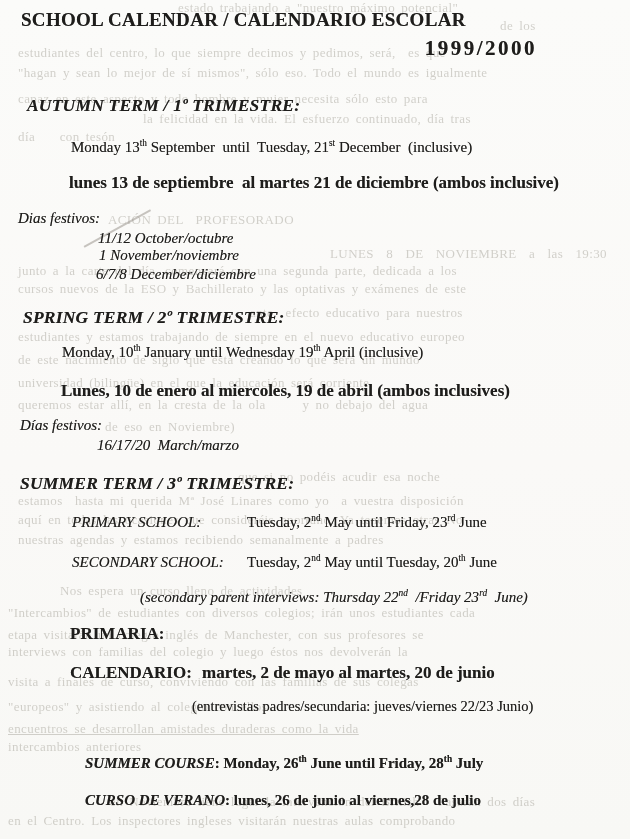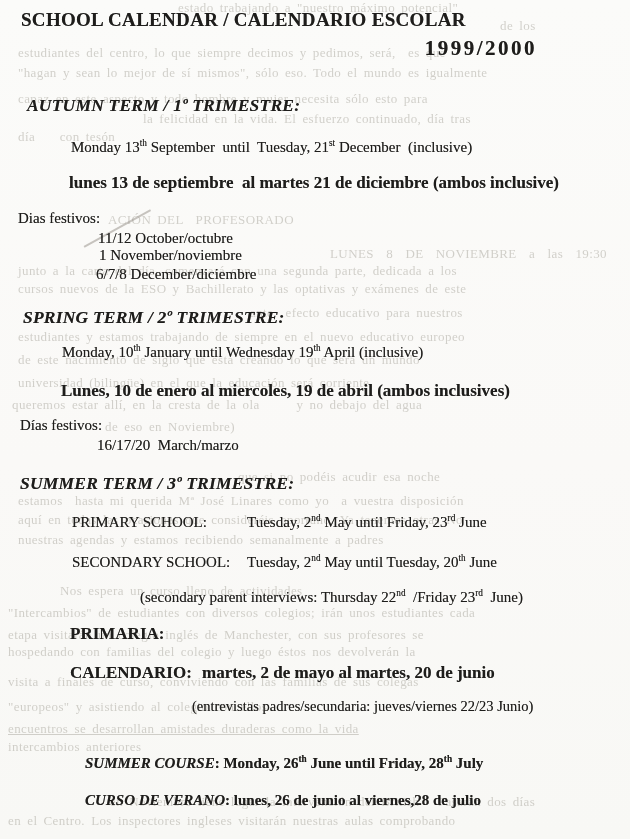--- a/index.html
+++ b/index.html
@@ -7,21 +7,21 @@
     position:relative;width:630px;height:839px;margin:0 auto;
     background:linear-gradient(180deg,#fbfbf9 0%,#faf9f7 55%,#f8f8f5 100%);
     font-family:"Liberation Serif", serif;color:#1e1d1b;overflow:hidden;
   }
   .line{position:absolute;white-space:pre;line-height:1.1;text-shadow:0 0 .5px rgba(30,30,28,.55);}
   .title{font-size:19px;font-weight:bold;letter-spacing:.3px;}
   .year{font-size:21px;font-weight:bold;letter-spacing:2.5px;text-align:right;}
   .heading{font-size:17.5px;font-weight:bold;font-style:italic;letter-spacing:.2px;}
   .en{font-size:15px;}
   .es{font-size:17px;font-weight:bold;}
-  .plain{font-size:15px;}
+  .plain{font-size:15px;font-style:italic;}
   .small{font-size:14.5px;}
   .sup{vertical-align:super;font-size:62%;line-height:0;}
   .ital-label{font-style:italic;font-weight:bold;}
   .bold-rest{font-weight:bold;}
   .ghost-line{
     position:absolute;white-space:pre;font-size:13px;line-height:1.1;
     color:#9f9c92;opacity:.45;filter:blur(.35px);
     letter-spacing:.4px;word-spacing:2.5px;
   }
   .pen-stroke{
@@ -43,30 +43,30 @@
       <div class="ghost-line" style="left: 143px; top: 112px;">la felicidad en la vida. El esfuerzo continuado, día tras</div>
       <div class="ghost-line" style="left: 18px; top: 130px;">día    con tesón</div>
       <div class="ghost-line" style="left: 108px; top: 213px;">ACIÓN DEL  PROFESORADO</div>
       <div class="ghost-line" style="left: 330px; top: 247px;">LUNES  8  DE  NOVIEMBRE  a  las  19:30</div>
       <div class="ghost-line" style="left: 18px; top: 264px;">junto a la carta del día, comenzará con una segunda parte, dedicada a los</div>
       <div class="ghost-line" style="left: 18px; top: 282px;">cursos nuevos de la ESO y Bachillerato y las optativas y exámenes de este</div>
       <div class="ghost-line" style="left: 250px; top: 306px;">ante  efecto educativo para nuestros</div>
       <div class="ghost-line" style="left: 18px; top: 330px;">estudiantes y estamos trabajando de siempre en el nuevo educativo europeo</div>
       <div class="ghost-line" style="left: 18px; top: 353px;">de este nacimiento de siglo que está creando lo que será un mundo</div>
       <div class="ghost-line" style="left: 18px; top: 376px;">universidad (bilingüe) en el que la educación será corriente</div>
-      <div class="ghost-line" style="left: 12px; top: 398px;">queremos estar allí, en la cresta de la ola      y no debajo del agua</div>
+      <div class="ghost-line" style="left: 18px; top: 398px;">queremos estar allí, en la cresta de la ola      y no debajo del agua</div>
       <div class="ghost-line" style="left: 105px; top: 420px;">de eso en Noviembre)</div>
       <div class="ghost-line" style="left: 238px; top: 470px;">que si no podéis acudir esa noche</div>
       <div class="ghost-line" style="left: 18px; top: 494px;">estamos  hasta mi querida Mª José Linares como yo  a vuestra disposición</div>
       <div class="ghost-line" style="left: 18px; top: 513px;">aquí en todas las ocasiones que consideréis oportuno. Ya tenemos otras No</div>
       <div class="ghost-line" style="left: 18px; top: 533px;">nuestras agendas y estamos recibiendo semanalmente a padres</div>
       <div class="ghost-line" style="left: 60px; top: 584px;">Nos espera un curso lleno de actividades</div>
       <div class="ghost-line" style="left: 8px; top: 606px;">"Intercambios" de estudiantes con diversos colegios; irán unos estudiantes cada</div>
       <div class="ghost-line" style="left: 8px; top: 628px;">etapa visitarán un colegio inglés de Manchester, con sus profesores se</div>
-      <div class="ghost-line" style="left: 8px; top: 645px;">hospedando con familias del colegio y luego éstos nos devolverán la</div>
+      <div class="ghost-line" style="left: 8px; top: 645px;">interviews con familias del colegio y luego éstos nos devolverán la</div>
       <div class="ghost-line" style="left: 8px; top: 675px;">visita a finales de curso, conviviendo con las familias de sus colegas</div>
       <div class="ghost-line" style="left: 8px; top: 700px;">"europeos" y asistiendo al colegio con ellos</div>
       <div class="ghost-line" style="left: 8px; top: 722px; text-decoration: underline;">encuentros se desarrollan amistades duraderas como la vida</div>
       <div class="ghost-line" style="left: 8px; top: 740px;">intercambios anteriores</div>
       <div class="ghost-line" style="left: 110px; top: 795px;">en Noviembre tiene lugar la intervención del British   Pasarán dos días</div>
       <div class="ghost-line" style="left: 8px; top: 814px;">en el Centro. Los inspectores ingleses visitarán nuestras aulas comprobando</div>
     </div>
 
   <div class="pen-stroke"></div>
 

